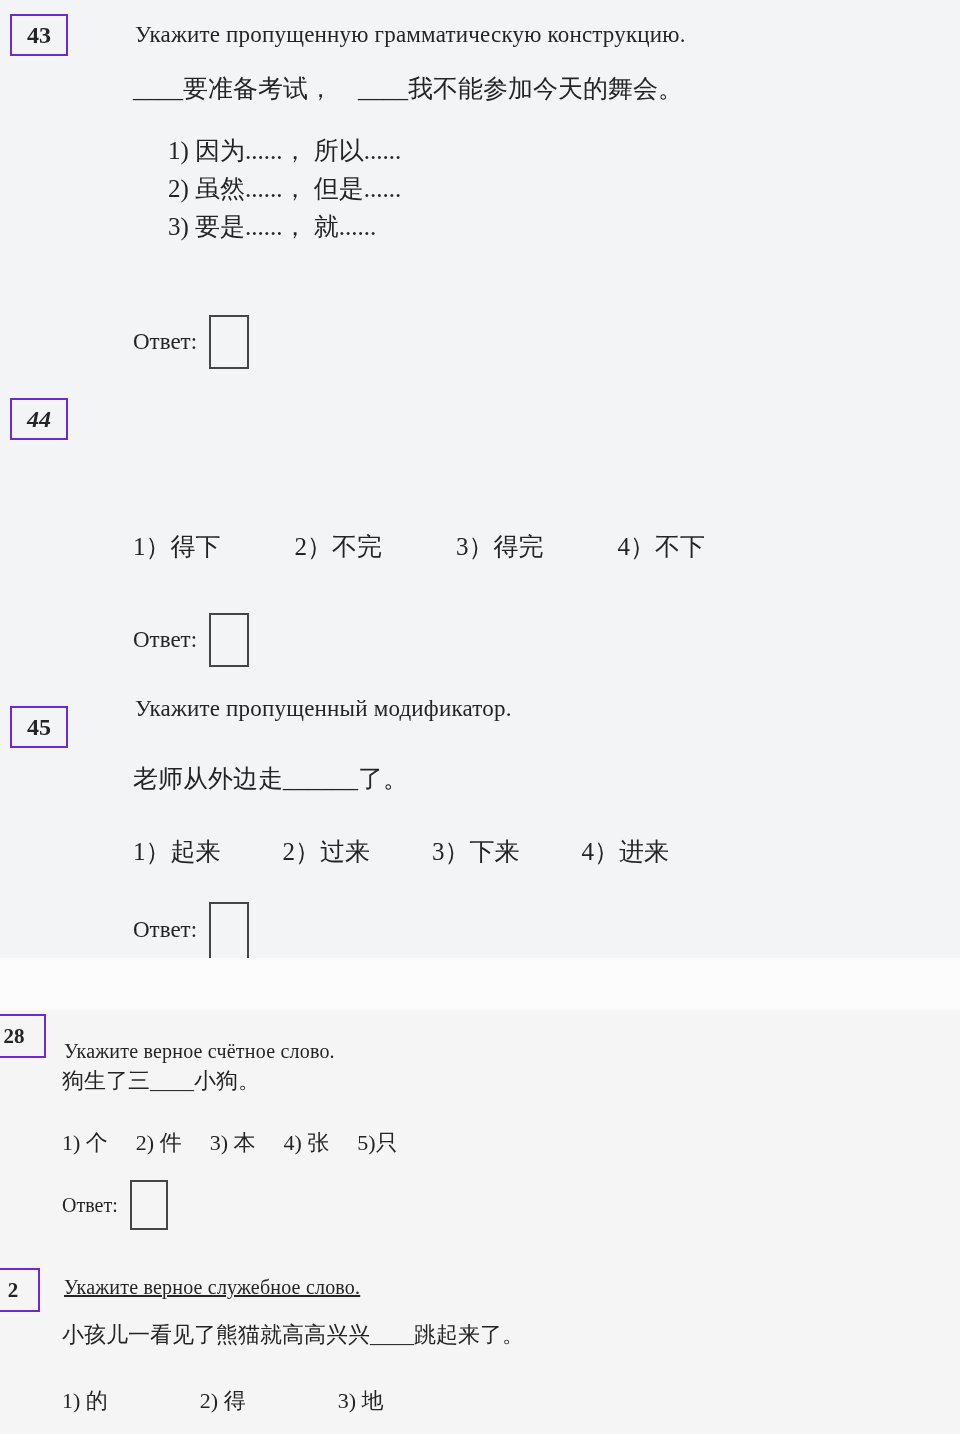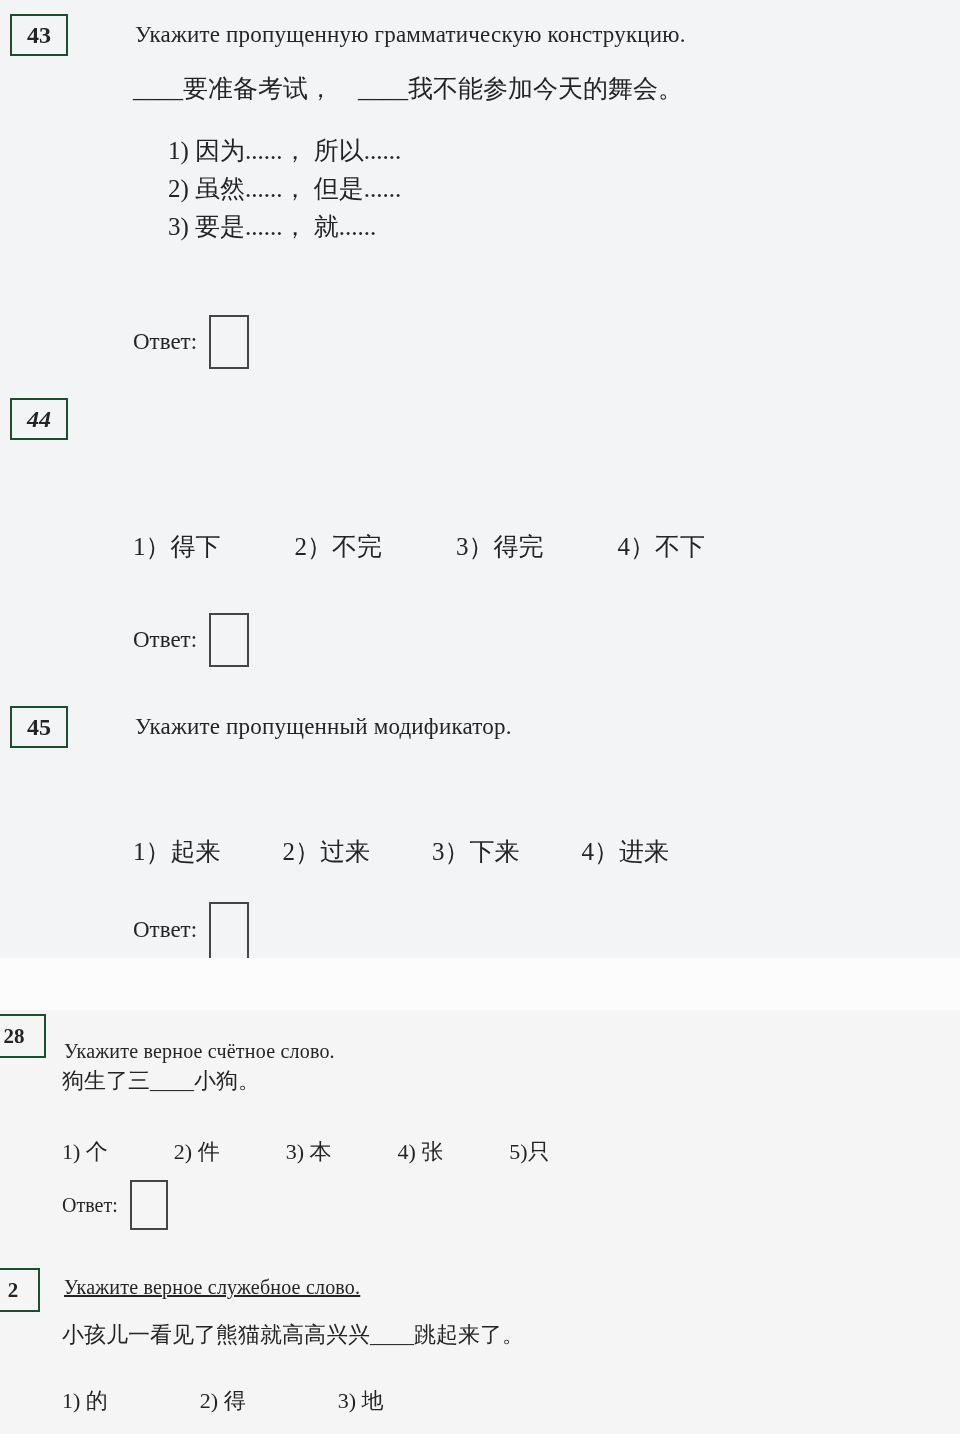--- a/index.html
+++ b/index.html
@@ -9,21 +9,21 @@
     height: 1434px;
     margin: 0 auto;
     background: #f3f4f6;
     overflow: hidden;
     font-family: "Liberation Serif", "DejaVu Serif", serif;
     color: #242424;
   }
   
   .qnum {
     position: absolute;
-    border: 2px solid #14532d;
+    border: 2px solid #6d28d9;
     display: flex;
     align-items: center;
     justify-content: center;
     font-weight: bold;
     box-sizing: border-box;
     background: transparent;
   }
   .qnum--top { width: 58px; height: 42px; font-size: 24px; }
   .qnum--bottom { height: 44px; font-size: 21px; }
   .instruction { position: absolute; font-size: 23px; letter-spacing: 0.2px; }
@@ -82,39 +82,40 @@
     <span>2）不完</span>
     <span>3）得完</span>
     <span>4）不下</span>
   </div>
   <div class="answer" style="left:133px; top:613px;">
     <span>Ответ:</span>
     <span class="answer-box"></span>
   </div>
 
   <div class="qnum qnum--top" style="left:10px; top:706px;">45</div>
-  <div class="instruction" style="left:135px; top:714px;">Укажите пропущенный модификатор.</div>
+  <div class="instruction" style="left:135px; top:696px;">Укажите пропущенный модификатор.</div>
+  <div class="sentence" style="left:133px; top:762px;">老师从外边走______了。</div>
   <div class="options-row" style="left:133px; top:835px; gap:62px;">
     <span>1）起来</span>
     <span>2）过来</span>
     <span>3）下来</span>
     <span>4）进来</span>
   </div>
   <div class="answer" style="left:133px; top:902px;">
     <span>Ответ:</span>
     <span class="answer-box answer-box--cut"></span>
   </div>
 
   <div class="page-break"></div>
   <div class="section-lower"></div>
 
   <div class="qnum qnum--bottom" style="left:-18px; top:1014px; width:64px;">28</div>
   <div class="instruction instruction--small" style="left:64px; top:1022px;margin-top:18px;">Укажите верное счётное слово.</div>
   <div class="sentence sentence--small" style="left:62px; top:1066px;">狗生了三____小狗。</div>
-  <div class="options-row options-row--small" style="left:62px; top:1128px; gap:66px;margin-top:9px;">
+  <div class="options-row options-row--small" style="left:62px; top:1128px; gap:28px;">
     <span>1) 个</span>
     <span>2) 件</span>
     <span>3) 本</span>
     <span>4) 张</span>
     <span>5)只</span>
   </div>
   <div class="answer answer--small" style="left:62px; top:1180px;">
     <span>Ответ:</span>
     <span class="answer-box answer-box--small"></span>
   </div>

